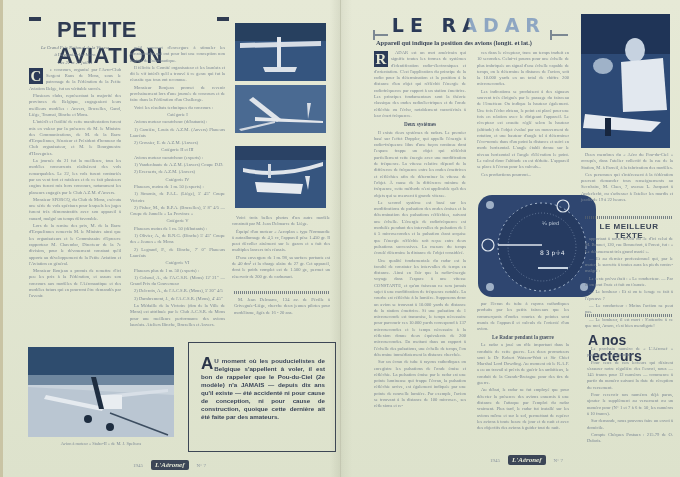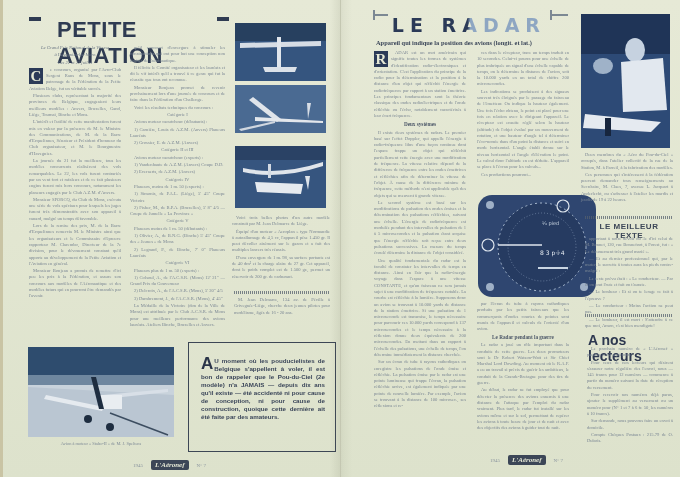--- a/index.html
+++ b/index.html
@@ -56,21 +56,21 @@
     background: repeating-linear-gradient(90deg, #55606e 0 1px, transparent 1px 2px);
     opacity: 0.75;
   }
   .footer { font-size: 5px; color: #8a949e; display: flex; align-items: center; gap: 8px; }
   .logo-badge {
     background: #3c4657; color: #e6e9d6; font-family: "Liberation Serif", serif; font-style: italic;
     font-weight: bold; font-size: 7px; padding: 1px 4px; border-radius: 2px;
   }
   .title-radar {
     left: 32px; top: 14px; width: 195px; height: 22px;
-    display: flex; align-items: flex-start; gap: 4px;
+    display: flex; align-items: flex-end; gap: 4px;
   }
   .title-radar .rule { flex: 1; height: 2px; background: #7c8893; position: relative; }
   .title-radar .rule::before { content: ""; position: absolute; left: 0; top: -4px; width: 2px; height: 10px; background: #7c8893; }
   .title-radar .text {
     font-family: "DejaVu Sans", sans-serif; font-weight: bold; font-size: 19px; letter-spacing: 6px;
     color: #526a8c;
     background: linear-gradient(90deg, #2b3a57 0%, #2b3a57 49%, #8ea6c2 51%, #8ea6c2 100%);
     -webkit-background-clip: text; background-clip: text; -webkit-text-fill-color: transparent;
   }
   .subtitle-radar {

